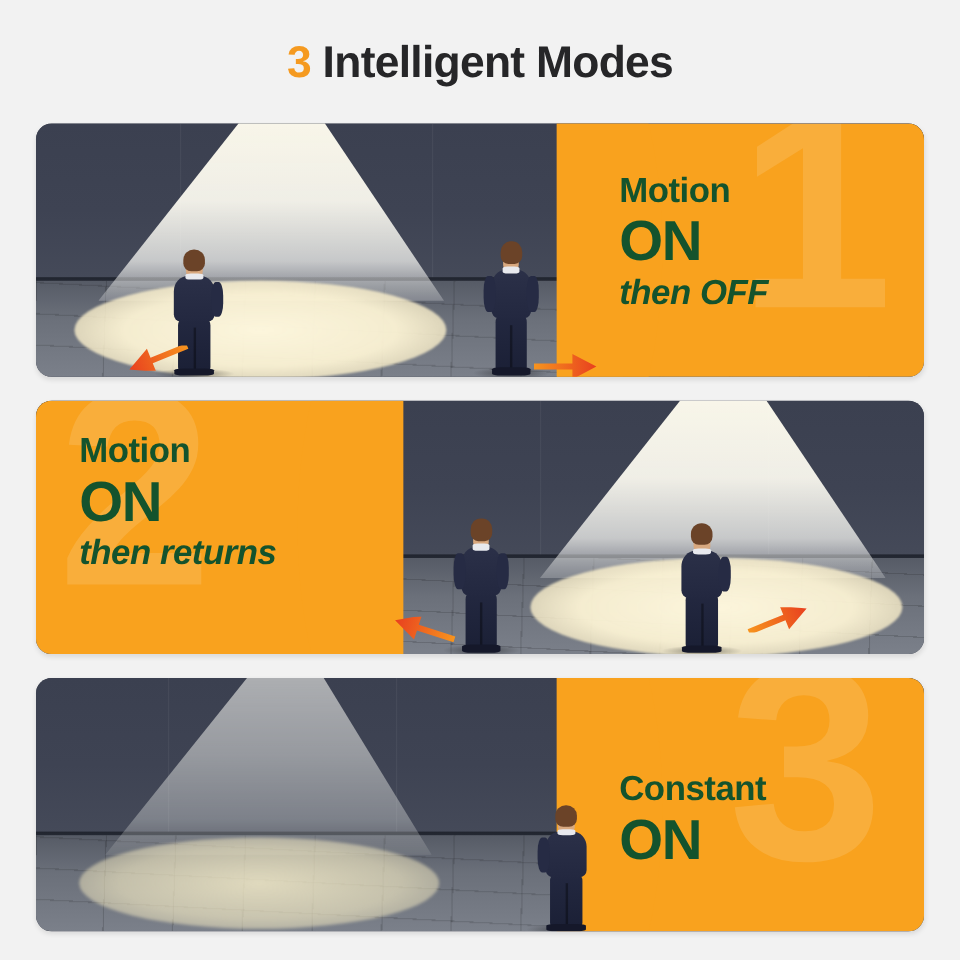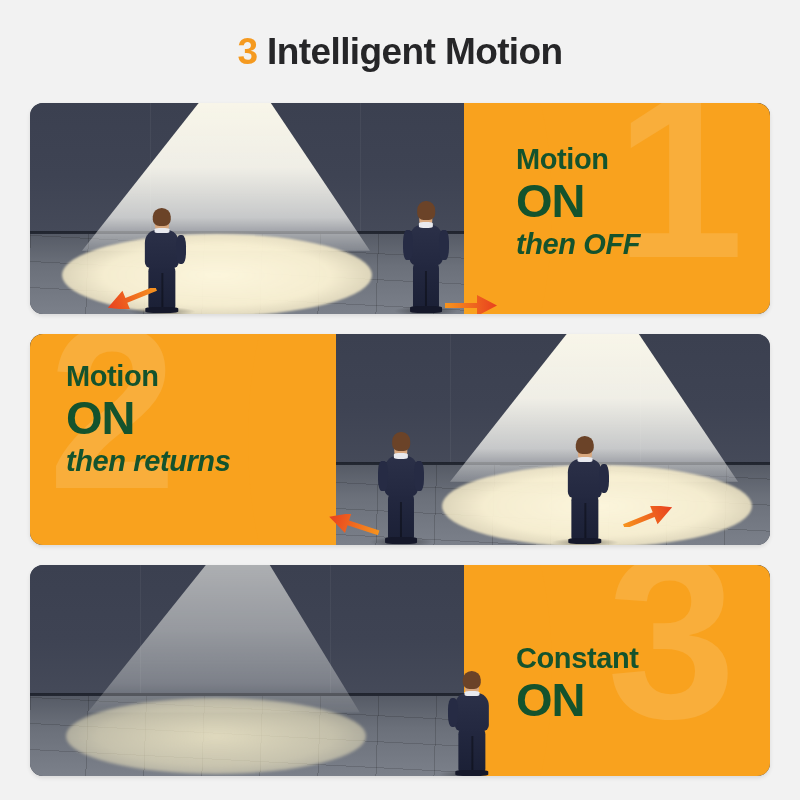--- a/index.html
+++ b/index.html
@@ -287,21 +287,21 @@
     height: 21px;
   }
   .arrow svg { display: block; width: 100%; height: 100%; }
 </style>
 </head>
 <body>
 
 <div class="title-bar">
   <div class="title-text">
     <span class="title-num">3</span>
-    <span>Intelligent Motion</span>
+    <span>Intelligent Modes</span>
   </div>
 </div>
 
 <div class="panel" id="panel-1">
   <div class="scene">
     <div class="wall"></div>
     <div class="wall-seam" style="left:120px"></div>
     <div class="wall-seam" style="left:330px"></div>
     <div class="baseboard"></div>
     <div class="ground"></div>

